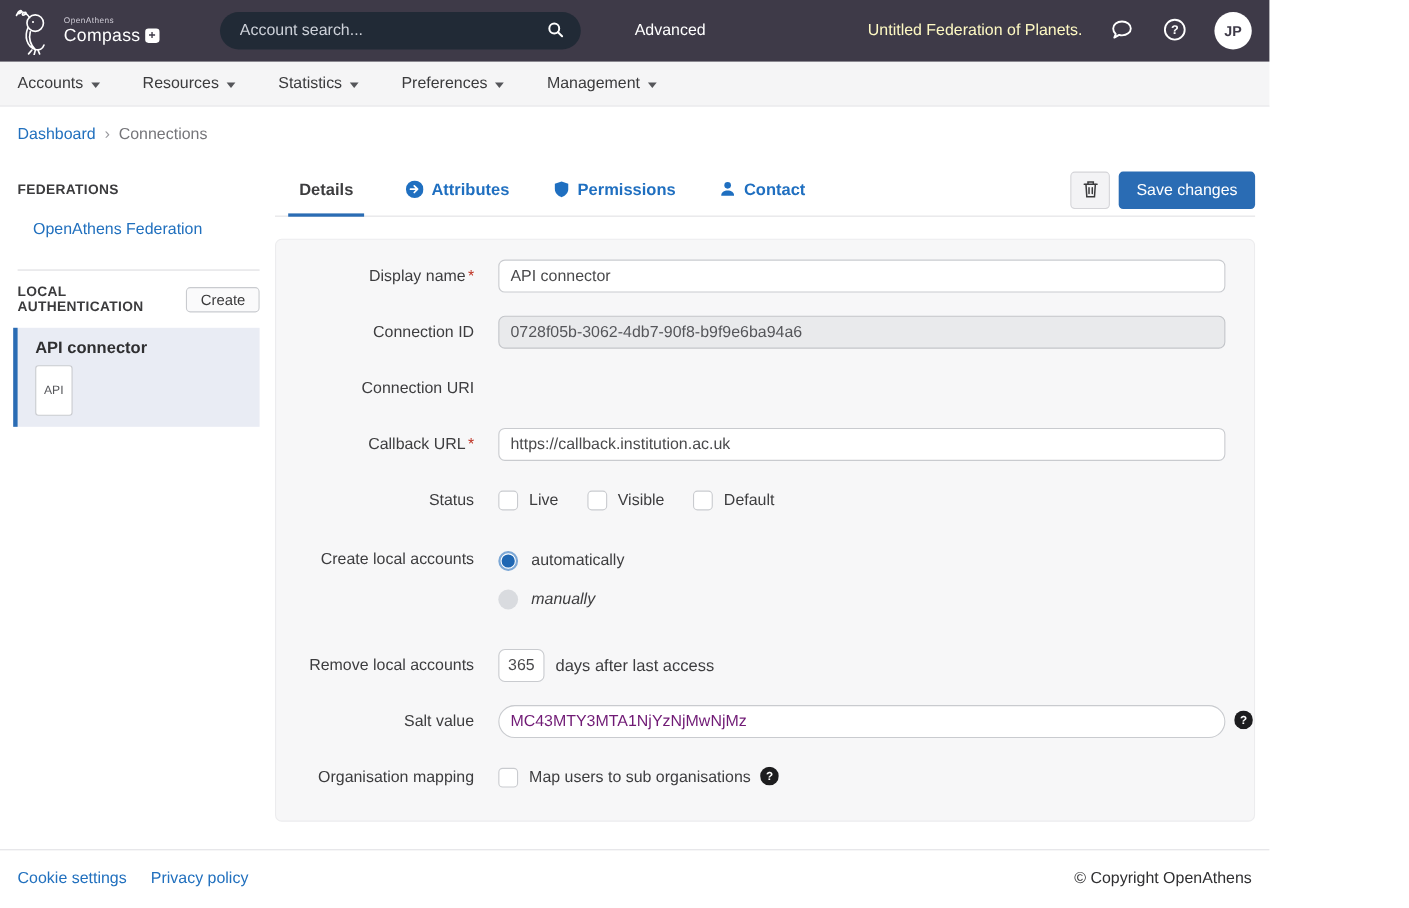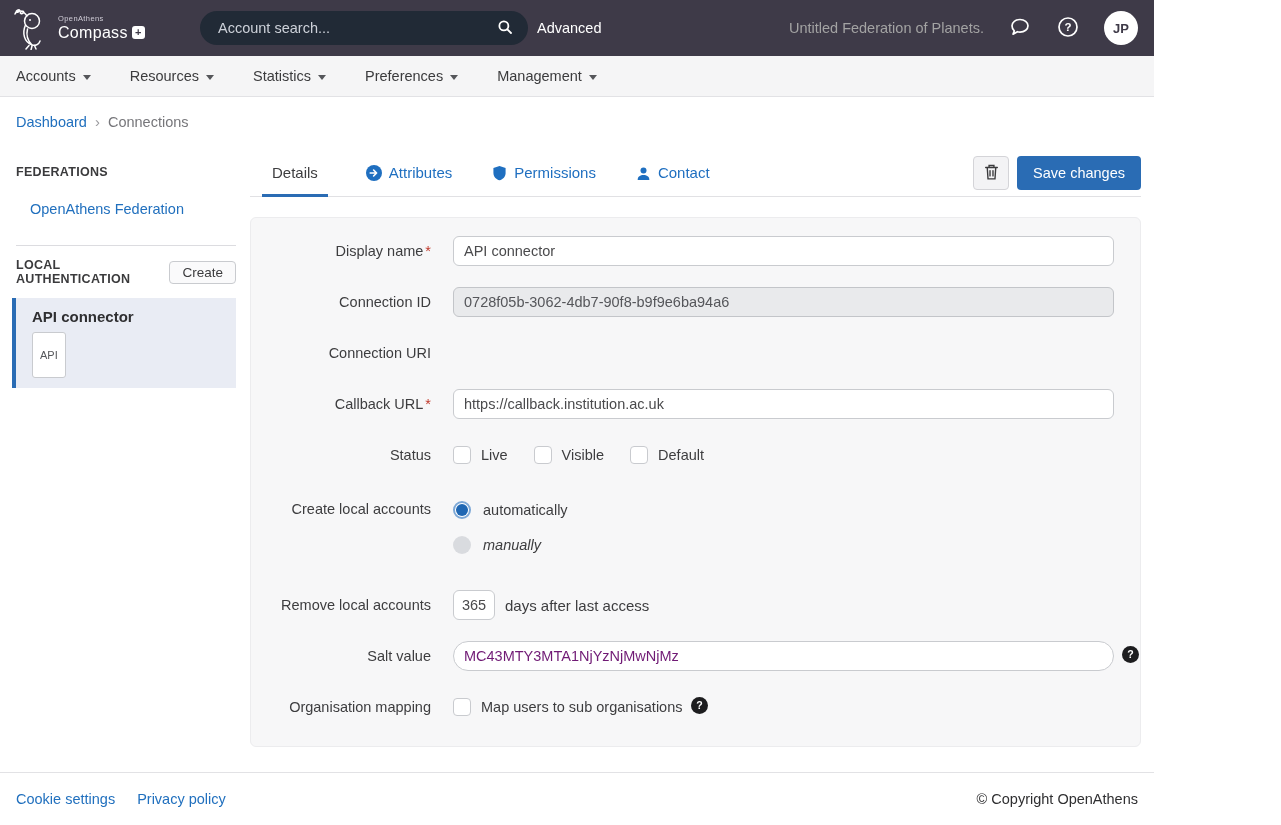--- a/index.html
+++ b/index.html
@@ -32,28 +32,28 @@
     background:#212a36; border-radius:17px; display:flex; align-items:center;
     padding:0 12px 0 18px;
   }
   .search-pill input {
     flex:1; background:transparent; border:none; outline:none;
     color:#e7e9ee; font-size:14.5px; font-family:"Liberation Sans",sans-serif;
   }
   .search-pill input::placeholder { color:#cdd1d9; opacity:1; }
   .search-btn { background:none; border:none; cursor:pointer; display:flex; padding:2px; }
   .advanced-link {
-    position:absolute; left:537px; top:0; height:56px; display:flex; align-items:center;
+    position:absolute; left:577px; top:0; height:56px; display:flex; align-items:center;
     color:#ffffff; font-size:14.5px; text-decoration:none; cursor:pointer;
   }
   .topbar-right {
     position:absolute; right:16px; top:0; height:56px;
     display:flex; align-items:center; gap:24px;
   }
-  .org-name { color:#a3a3a3; font-size:14.5px; }
+  .org-name { color:#fef9c3; font-size:14.5px; }
   .icon-btn { background:none; border:none; cursor:pointer; display:flex; padding:0; }
   .avatar {
     width:34px; height:34px; border-radius:50%; background:#ffffff;
     display:flex; align-items:center; justify-content:center;
     color:#3e3a48; font-size:13px; font-weight:bold; cursor:pointer; border:none;
   }
 
   
   .navbar {
     height:41px; background:#f5f5f6; border-bottom:1px solid #e2e2e5;
@@ -107,23 +107,23 @@
   }
 
   
   .main { flex:1; display:flex; flex-direction:column; min-width:0; }
   .main-header {
     margin-top:26px; margin-right:13px; display:flex; justify-content:space-between;
     align-items:flex-end; border-bottom:1px solid #e1e1e4;
   }
   .tabs { display:flex; gap:36px; padding-left:12px; }
   .tab {
-    display:flex; align-items:flex-end; gap:7px; font-size:15px; color:#1f6fc0;
+    display:flex; align-items:flex-start; gap:7px; font-size:15px; color:#1f6fc0;
     padding:8px 2px 13px 2px; cursor:pointer; background:none; border:none;
-    font-family:inherit; margin-bottom:-1px; border-bottom:3px solid transparent;
+    font-family:inherit; margin-bottom:-1px; border-bottom:3px solid transparent;font-weight:bold;
   }
   .tab.active { color:#3d3d3f; border-bottom:3px solid #2a6cb4; padding-left:10px; padding-right:10px; }
   .tab svg { display:block; }
   .header-actions { display:flex; gap:8px; margin-bottom:6px; }
   .trash-btn {
     width:36px; height:34px; background:#f3f3f5; border:1px solid #d4d4d8;
     border-radius:4px; cursor:pointer; display:flex; align-items:center; justify-content:center;
   }
   .save-btn {
     height:34px; padding:4px 16px; background:#2a6cb4; color:#ffffff; border:none;

